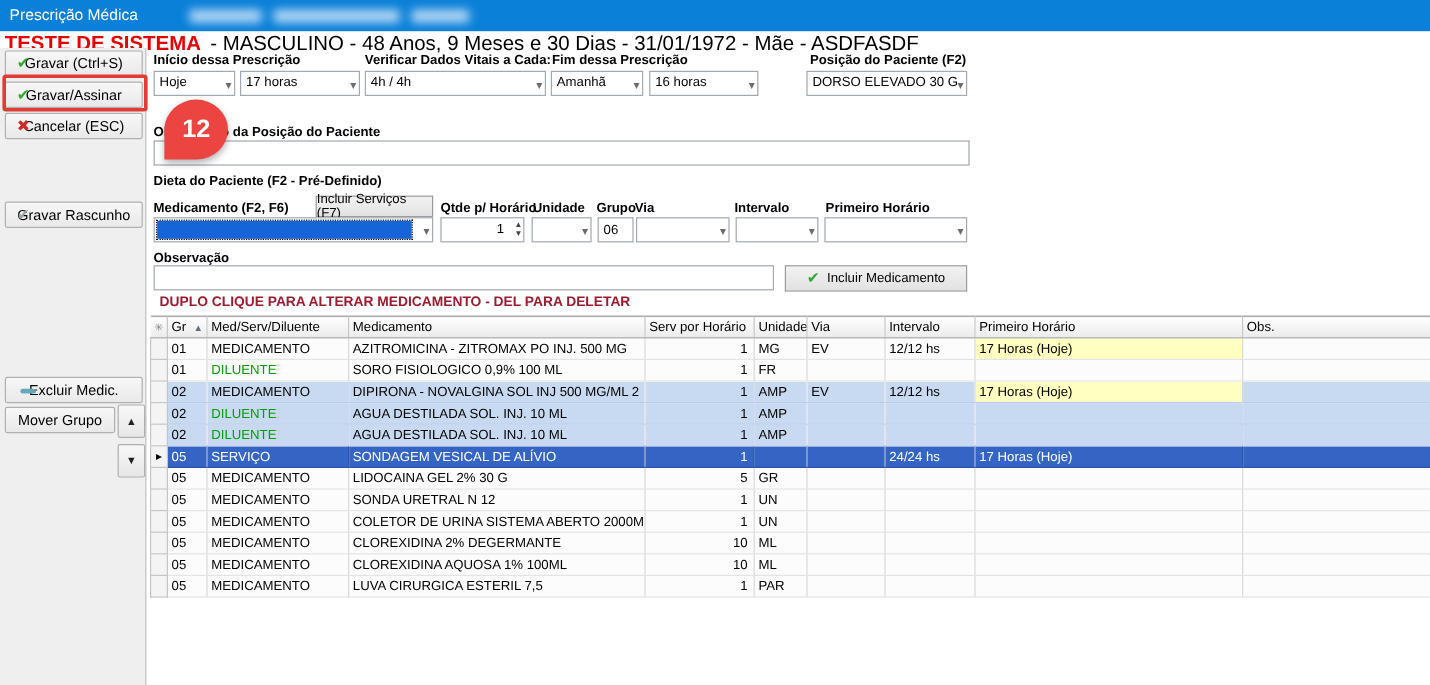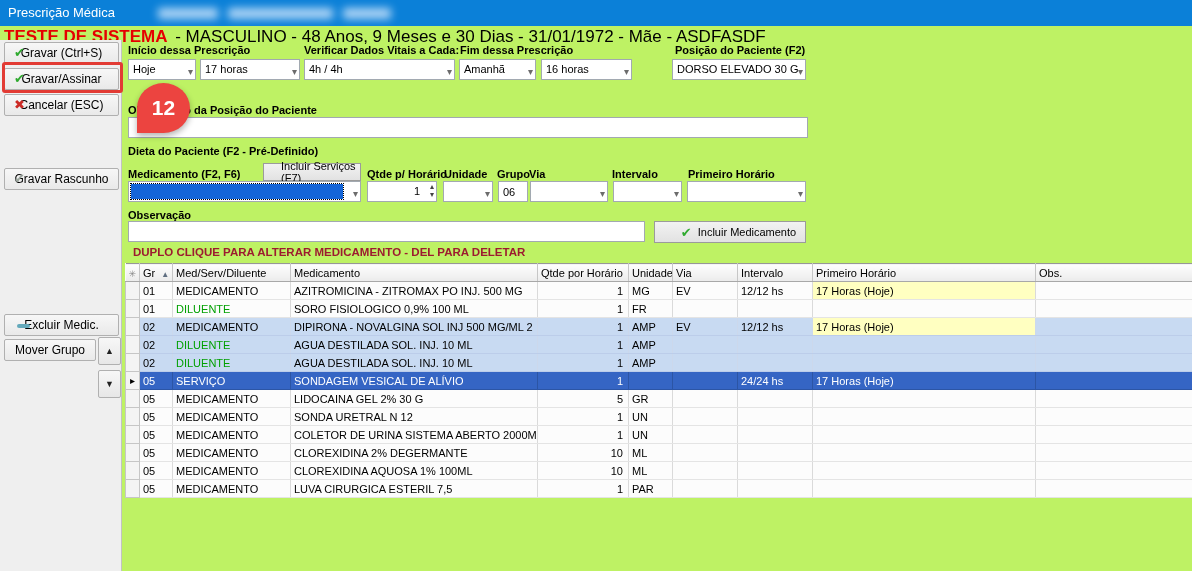--- a/index.html
+++ b/index.html
@@ -1,19 +1,19 @@
 <!DOCTYPE html>
 <html><head>
 <meta charset="utf-8">
 <style>
   * { margin:0; padding:0; box-sizing:border-box; }
   html,body { background:#dcdcdc; }
   #app {
     position:relative; width:1192px; height:571px; overflow:hidden;
-    background:#bef264;
+    background:#ffffff;
     font-family:"Liberation Sans","DejaVu Sans",sans-serif;
     font-size:11px; color:#000;
   }
   
   .titlebar { position:absolute; left:0; top:0; width:1192px; height:26px; background:#0b80d8; }
   .titlebar .title { position:absolute; left:8px; top:5px; color:#fff; font-size:13px; }
   .blurred { position:absolute; left:158px; top:4px; height:18px; display:flex; gap:10px; align-items:center; filter:blur(4px); }
   .blurred span { display:inline-block; height:11px; background:rgba(230,240,255,.75); border-radius:2px; }
   
   .patient { position:absolute; left:4px; top:27px; width:1188px; height:13px; white-space:nowrap; font-size:17px; }
@@ -48,21 +48,21 @@
     font-size:11px; line-height:19px; padding:0 14px 0 4px; white-space:nowrap; overflow:hidden;
   }
   .tinput { padding-right:4px; font-family:"Liberation Sans","DejaVu Sans",sans-serif; color:#000; }
   .caret { position:absolute; right:2px; top:2px; color:#6c6c6c; font-size:10px; }
   .spin { padding-right:16px; text-align:right; }
   .spin .arrows { position:absolute; right:2px; top:1px; display:flex; flex-direction:column; line-height:8px; font-size:8px; color:#444; }
   .med-combo { padding:0; }
   .med-combo .fill { position:absolute; left:2px; top:2px; right:17px; bottom:2px; background:#1565d8; outline:1px dotted #000; }
   .gbtn {
     position:absolute; background:linear-gradient(#f2f2f2,#e2e2e2); border:1px solid #9b9b9b;
-    font-size:11px; display:flex; align-items:center; justify-content:center; gap:6px; cursor:default;padding-left:17px;
+    font-size:11px; display:flex; align-items:center; justify-content:center; gap:6px; cursor:default;
   }
   .warning { position:absolute; left:133px; top:246px; color:#9c1b30; font-weight:bold; font-size:11.5px; }
   
   .gridwrap { position:absolute; left:125px; top:263px; width:1067px; }
   table.grid { border-collapse:collapse; table-layout:fixed; width:1067px; background:#fbfbfb; }
   .grid th {
     height:18px; background:linear-gradient(#fefefe,#ebebeb);
     border-top:1px solid #979797; border-right:1px solid #c6c6c6; border-bottom:1px solid #a8a8a8;
     font-weight:normal; text-align:left; padding:0 3px; font-size:11px; white-space:nowrap; overflow:hidden;
   }
@@ -231,21 +231,21 @@
           <col style="width:75px">
         <col style="width:223px">
           <col style="width:157px">
       </colgroup>
       <thead>
         <tr>
           <th style="text-align:center; padding:0"><span class="asterisk">✳</span></th>
           <th><span>Gr</span><span class="sort">▲</span></th>
           <th>Med/Serv/Diluente</th>
           <th>Medicamento</th>
-          <th>Qtde por Horário</th>
+          <th>Serv por Horário</th>
           <th>Unidade</th>
           <th>Via</th>
           <th>Intervalo</th>
           <th>Primeiro Horário</th>
           <th>Obs.</th>
         </tr>
       </thead>
       <tbody>
           <tr class="grid-row bg-white">
       <td class="sel-cell"></td>

